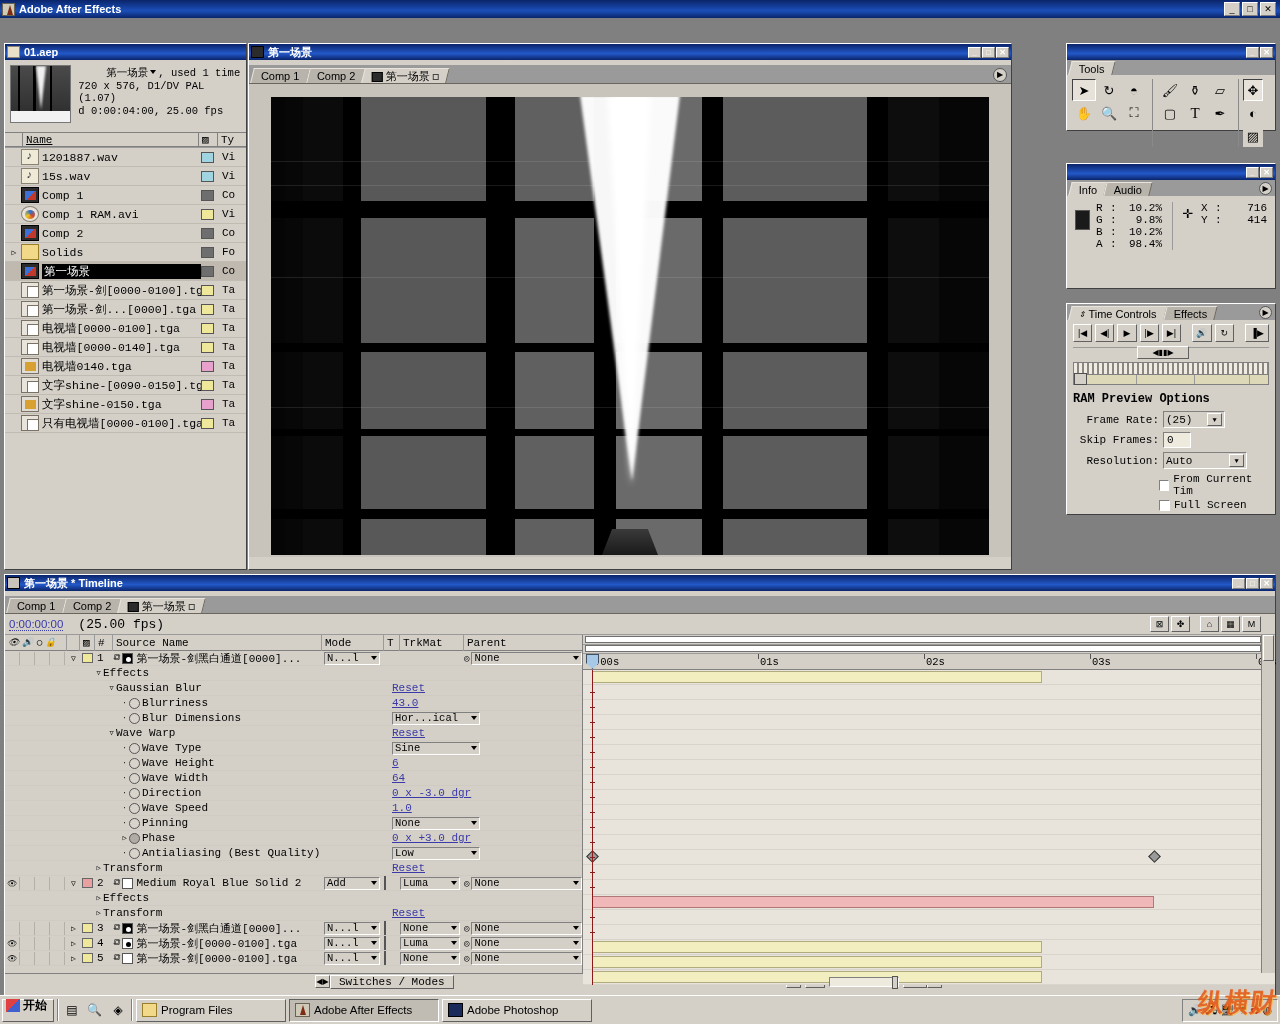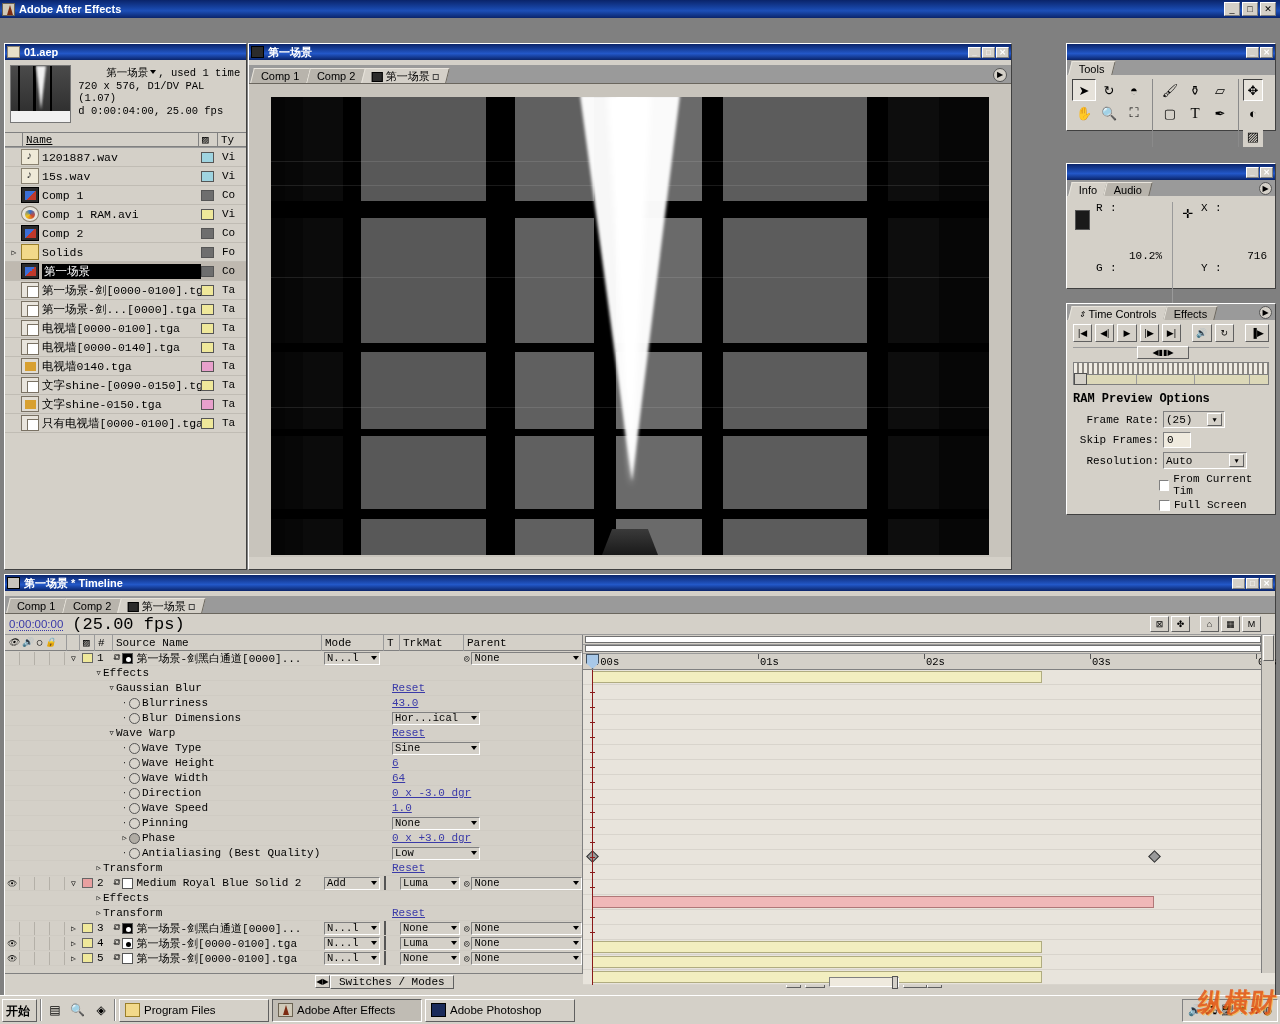--- a/index.html
+++ b/index.html
@@ -139,21 +139,21 @@
 
   #info-panel{left:1066px;top:163px;width:210px;height:126px;}
   #info-tabs{height:16px;background:#9a9a9a;display:flex;align-items:flex-end;padding-left:3px;position:relative;}
   .tabarrow{position:absolute;right:3px;top:2px;width:13px;height:13px;border-radius:50%;
      background:#d4d0c8;border:1px solid #555;font-size:8px;line-height:11px;text-align:center;}
   #info-body{display:flex;padding:6px 8px;font-family:"Liberation Mono",monospace;font-size:11px;line-height:12px;}
   #info-swatch{width:20px;height:20px;background:#1a1a1a;border:1px solid #555;margin:8px 6px 0 0;}
   .kv{display:flex;}
   .kv .k{width:14px;}
   .kv .c{width:10px;}
-  .kv .v{width:42px;text-align:right;margin-top:48px;}
+  .kv .v{width:42px;text-align:right;}
   #info-div{width:1px;background:#9a9a9a;margin:0 10px;}
   .plus{font-size:17px;margin:6px 8px 0 0;color:#000;}
 
   #time-panel{left:1066px;top:303px;width:210px;height:212px;}
   #tc-tabs{height:16px;background:#9a9a9a;display:flex;align-items:flex-end;padding-left:3px;position:relative;}
   #tc-body{padding:4px 6px;}
   .tc-row{display:flex;gap:3px;align-items:center;}
   .tc-btn{width:21px;height:18px;background:#d4d0c8;border:1px solid;border-color:#fff #606060 #606060 #fff;
           display:flex;align-items:center;justify-content:center;font-size:9px;}
   .tc-btn.wide{width:26px;}
@@ -176,21 +176,21 @@
   .tc-in{height:16px;background:#efeade;border:1px solid;border-color:#808080 #fff #fff #808080;
          padding:0 3px;font-size:11px;font-family:"Liberation Mono",monospace;line-height:14px;}
   .chk{display:flex;align-items:center;gap:4px;font-family:"Liberation Mono",monospace;font-size:11px;margin-bottom:2px;}
   .chkbox{width:11px;height:11px;background:#fff;border:1px solid;border-color:#808080 #fff #fff #808080;}
 
   
   #timeline-panel{left:4px;top:574px;width:1272px;height:534px;}
   #tl-tabs{height:18px;background:#9a9a9a;display:flex;align-items:flex-end;padding-left:3px;border-bottom:1px solid #6a665e;}
   #tl-topbar{height:21px;display:flex;align-items:center;padding:0 4px;background:#d4d0c8;border-bottom:1px solid #9a9a9a;}
   #tl-time{color:#3a3aa8;font-family:Liberation Sans, sans-serif;font-size:11.5px;border-bottom:1px dotted #3a3aa8;}
-  #tl-fps{font-family:"Liberation Mono",monospace;font-size:17px;margin-left:9px;}
+  #tl-fps{font-family:"Liberation Mono",monospace;font-size:13px;margin-left:15px;}
   .tl-tg{width:19px;height:16px;background:#d4d0c8;border:1px solid;border-color:#fff #606060 #606060 #fff;
          display:flex;align-items:center;justify-content:center;font-size:9px;margin-left:2px;}
 
   #tl-main{display:flex;height:338px;}
   #tl-left{width:578px;border-right:1px solid #808080;}
   #tl-colhdr{height:16px;background:#d4d0c8;display:flex;align-items:center;border-bottom:1px solid #808080;
              font-family:"Liberation Mono",monospace;font-size:11px;}
   .tlc{height:16px;display:flex;align-items:center;padding:0 3px;border-right:1px solid #9a9a9a;}
   .row{height:15px;display:flex;align-items:center;font-family:"Liberation Mono",monospace;font-size:11px;
        border-bottom:1px solid #cfcbc3;background:#d4d0c8;}
@@ -248,21 +248,21 @@
 
   
   .vsb{position:absolute;right:0;top:0;width:14px;bottom:0;background:#cfcbc3;border-left:1px solid #808080;}
   .vsb .th{position:absolute;top:0;left:1px;right:1px;height:26px;background:#d4d0c8;
            border:1px solid;border-color:#fff #606060 #606060 #fff;}
 
   
   #taskbar{position:absolute;left:0;bottom:0;width:1280px;height:29px;background:#d4d0c8;
            border-top:1px solid #fff;display:flex;align-items:center;padding:0 2px;gap:3px;}
   #startbtn{height:23px;background:#d4d0c8;border:1px solid;border-color:#fff #606060 #606060 #fff;
-            display:flex;align-items:center;gap:3px;padding:0 6px 10px 3px;font-weight:bold;font-size:12px;flex-direction:column;}
+            display:flex;align-items:center;gap:3px;padding:0 6px 10px 3px;font-weight:bold;font-size:12px;}
   .flag{width:14px;height:13px;background:
      linear-gradient(to bottom right,#e04040 50%, #40a040 50%);position:relative;}
   .flag:after{content:"";position:absolute;inset:0;background:
      linear-gradient(to top left,#4060d0 50%, transparent 50%);}
   .tb-sep{width:2px;height:22px;border-left:1px solid #808080;border-right:1px solid #fff;}
   .qlbtn{width:20px;height:20px;display:flex;align-items:center;justify-content:center;font-size:12px;}
   .taskbtn{height:23px;min-width:150px;background:#d4d0c8;border:1px solid;border-color:#fff #606060 #606060 #fff;
            display:flex;align-items:center;gap:4px;padding:0 5px;font-size:11.5px;}
   .taskbtn.active{background:#c0bcb4;border-color:#606060 #fff #fff #606060;}
   .ticon{width:15px;height:14px;flex:0 0 auto;}

